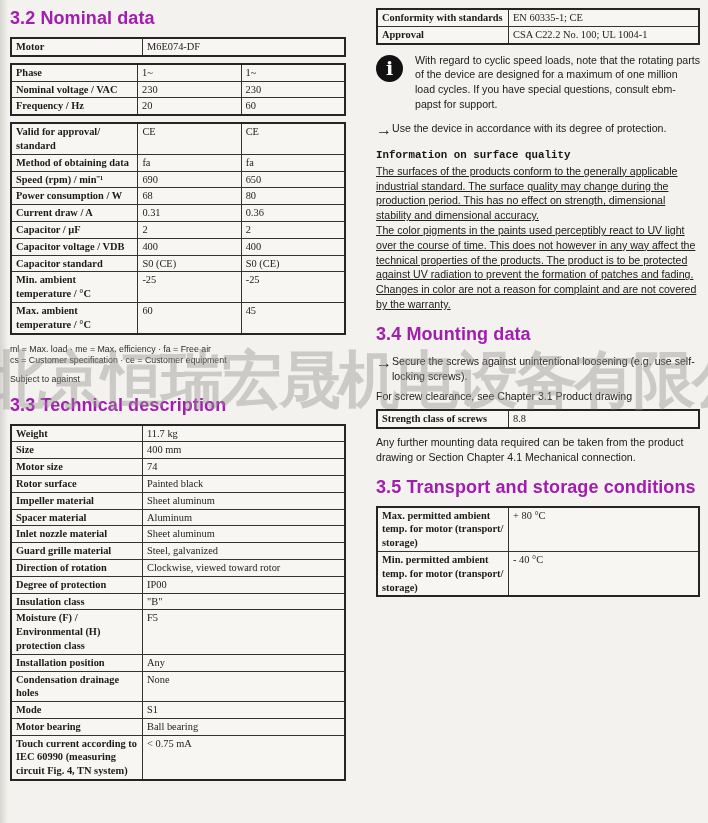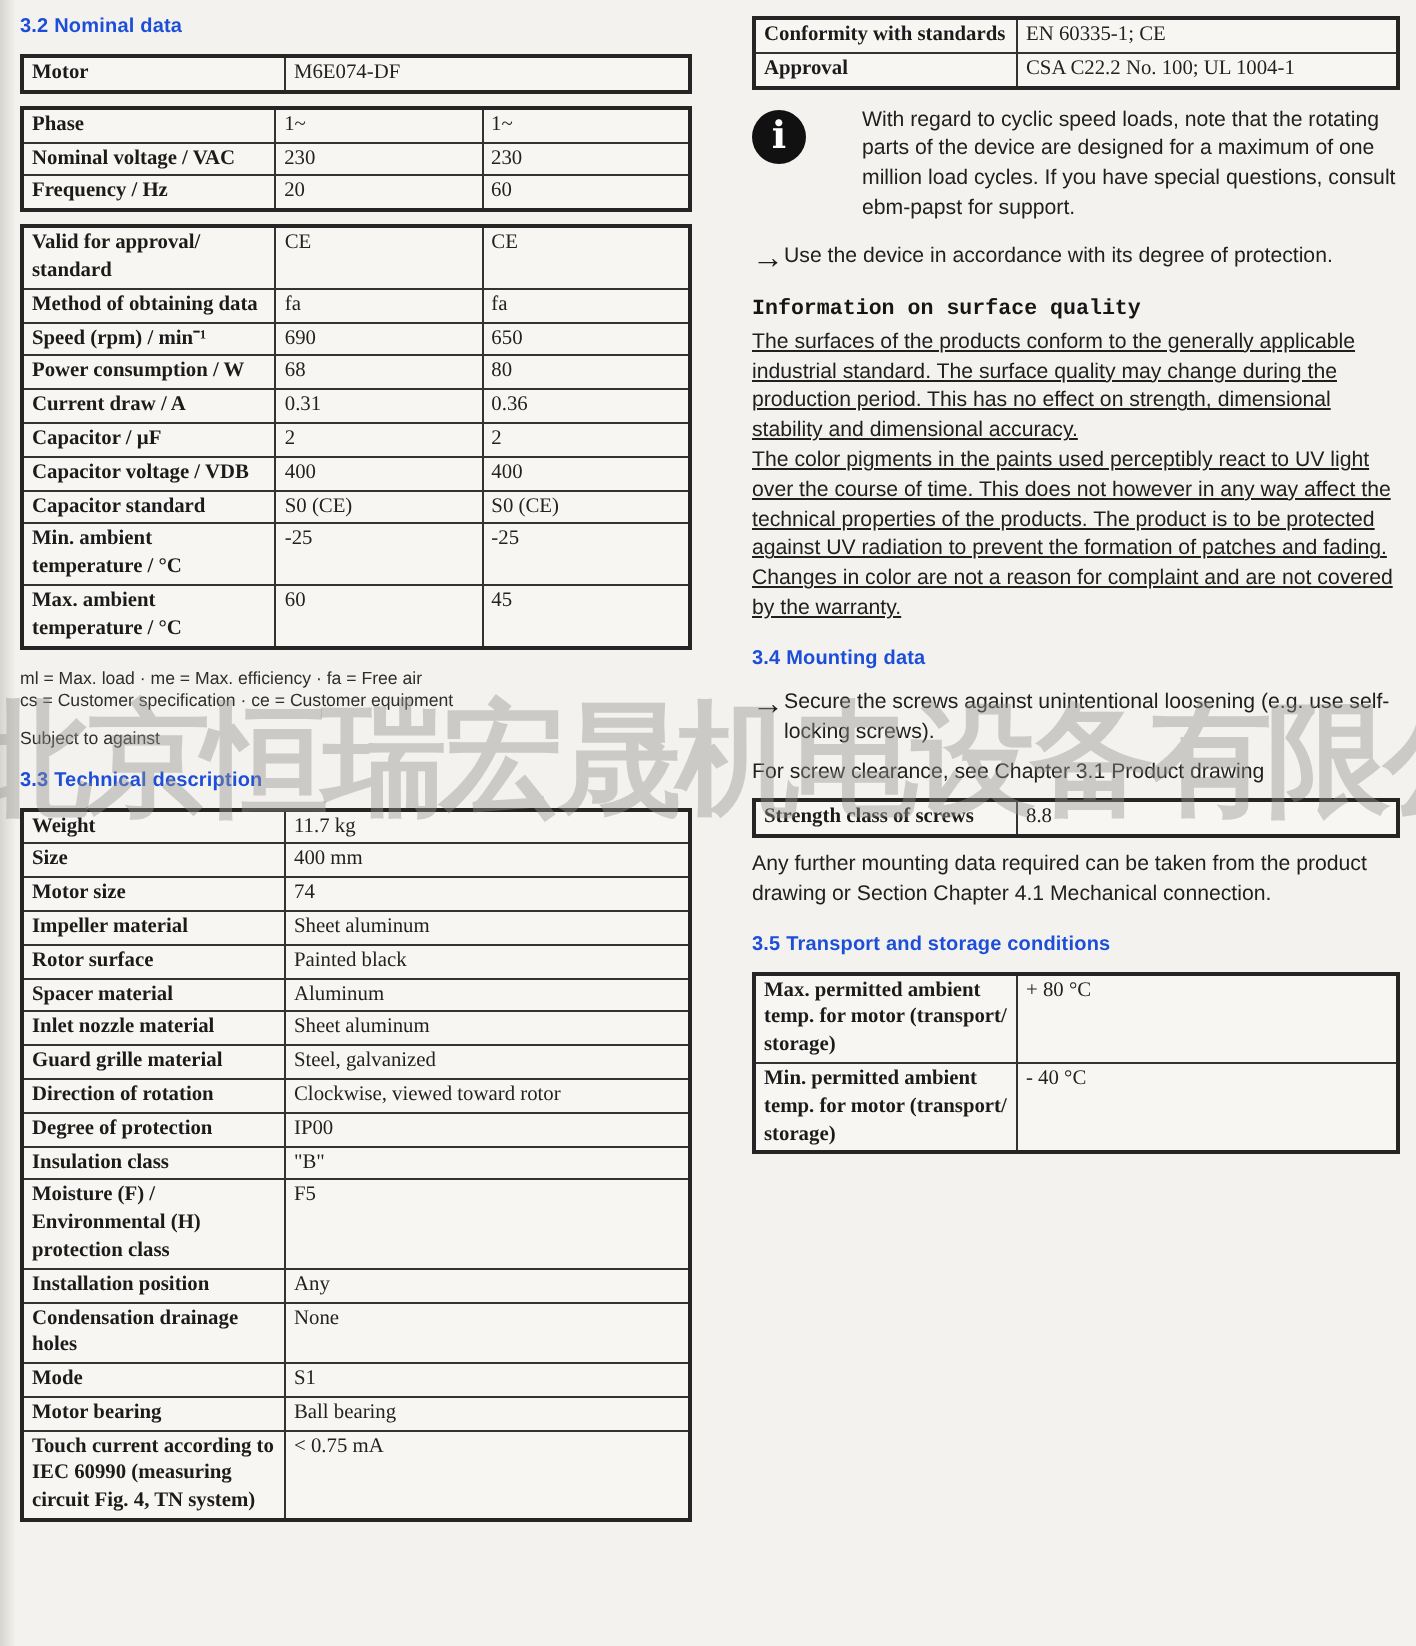--- a/index.html
+++ b/index.html
@@ -10,40 +10,40 @@
     color:#222;
   }
   
   .scan-edge{position:absolute;left:0;top:0;width:8px;height:823px;
     background:linear-gradient(to right, rgba(160,158,152,.35), rgba(160,158,152,0));
     pointer-events:none;}
   .page{display:flex;gap:30px;padding:8px 8px 0 10px;position:relative;z-index:1;}
   .col-left{width:336px;flex:none;}
   .col-right{width:324px;flex:none;}
 
-  h2{font-size:10px;font-weight:bold;color:#1d4ed8;margin:0 0 8px 0;letter-spacing:.1px;}
+  h2{font-size:18px;font-weight:bold;color:#a21caf;margin:0 0 8px 0;letter-spacing:.1px;}
   .mt{margin-top:12px;}
 
   table.tbl{border-collapse:collapse;width:100%;border:2px solid #252525;margin:0 0 6px 0;font-family:Liberation Serif, serif;}
   table.tbl td{border:1px solid #333;padding:1px 4px 1px 4px;font-size:10.4px;line-height:13.8px;vertical-align:top;background:#f7f6f3;}
   td.lbl{width:122px;font-weight:bold;color:#1b1b1b;}
   td.v{width:100px;}
 
   .footnote{font-size:8.8px;line-height:11px;color:#2e2e2e;margin-top:9px;}
   .subject{font-size:8.8px;color:#2e2e2e;margin-top:8px;margin-bottom:11px;}
 
   .body-text{font-size:10.6px;line-height:14.8px;color:#202020;}
   .para{margin:0 0 0 0;text-decoration:underline;}
   .bold-head{font-size:10.8px;font-weight:bold;color:#161616;margin:10px 0 3px 0;font-family:Liberation Mono, monospace;}
 
   .note{display:flex;margin:8px 0 6px 0;}
   .note-icon{flex:none;width:27px;height:27px;border-radius:50%;background:#111;color:#fff;
     display:flex;align-items:center;justify-content:center;
     font-family:"DejaVu Serif",serif;font-weight:bold;font-size:19px;margin-right:12px;margin-top:2px;}
-  .note-text{flex:1;margin-left:16px;}
+  .note-text{flex:1;}
 
   .bullet{display:flex;margin:9px 0 6px 0;}
   .arrow{flex:none;width:16px;font-weight:bold;color:#1c1c1c;}
   .bullet .body-text{flex:1;}
   .watermark{
     position:absolute;left:-16px;top:338px;z-index:3;pointer-events:none;
     font-size:62px;letter-spacing:-3px;white-space:nowrap;
     color:rgba(150,147,142,.42);font-weight:bold;
   }
 </style>
@@ -159,26 +159,26 @@
       </tr>
       <tr>
         <td class="lbl">Size</td>
         <td>400 mm</td>
       </tr>
       <tr>
         <td class="lbl">Motor size</td>
         <td>74</td>
       </tr>
       <tr>
+        <td class="lbl">Rotor surface</td>
+        <td>Painted black</td>
+      </tr>
+      <tr>
         <td class="lbl">Impeller material</td>
         <td>Sheet aluminum</td>
-      </tr>
-      <tr>
-        <td class="lbl">Rotor surface</td>
-        <td>Painted black</td>
       </tr>
       <tr>
         <td class="lbl">Spacer material</td>
         <td>Aluminum</td>
       </tr>
       <tr>
         <td class="lbl">Inlet nozzle material</td>
         <td>Sheet aluminum</td>
       </tr>
       <tr>

